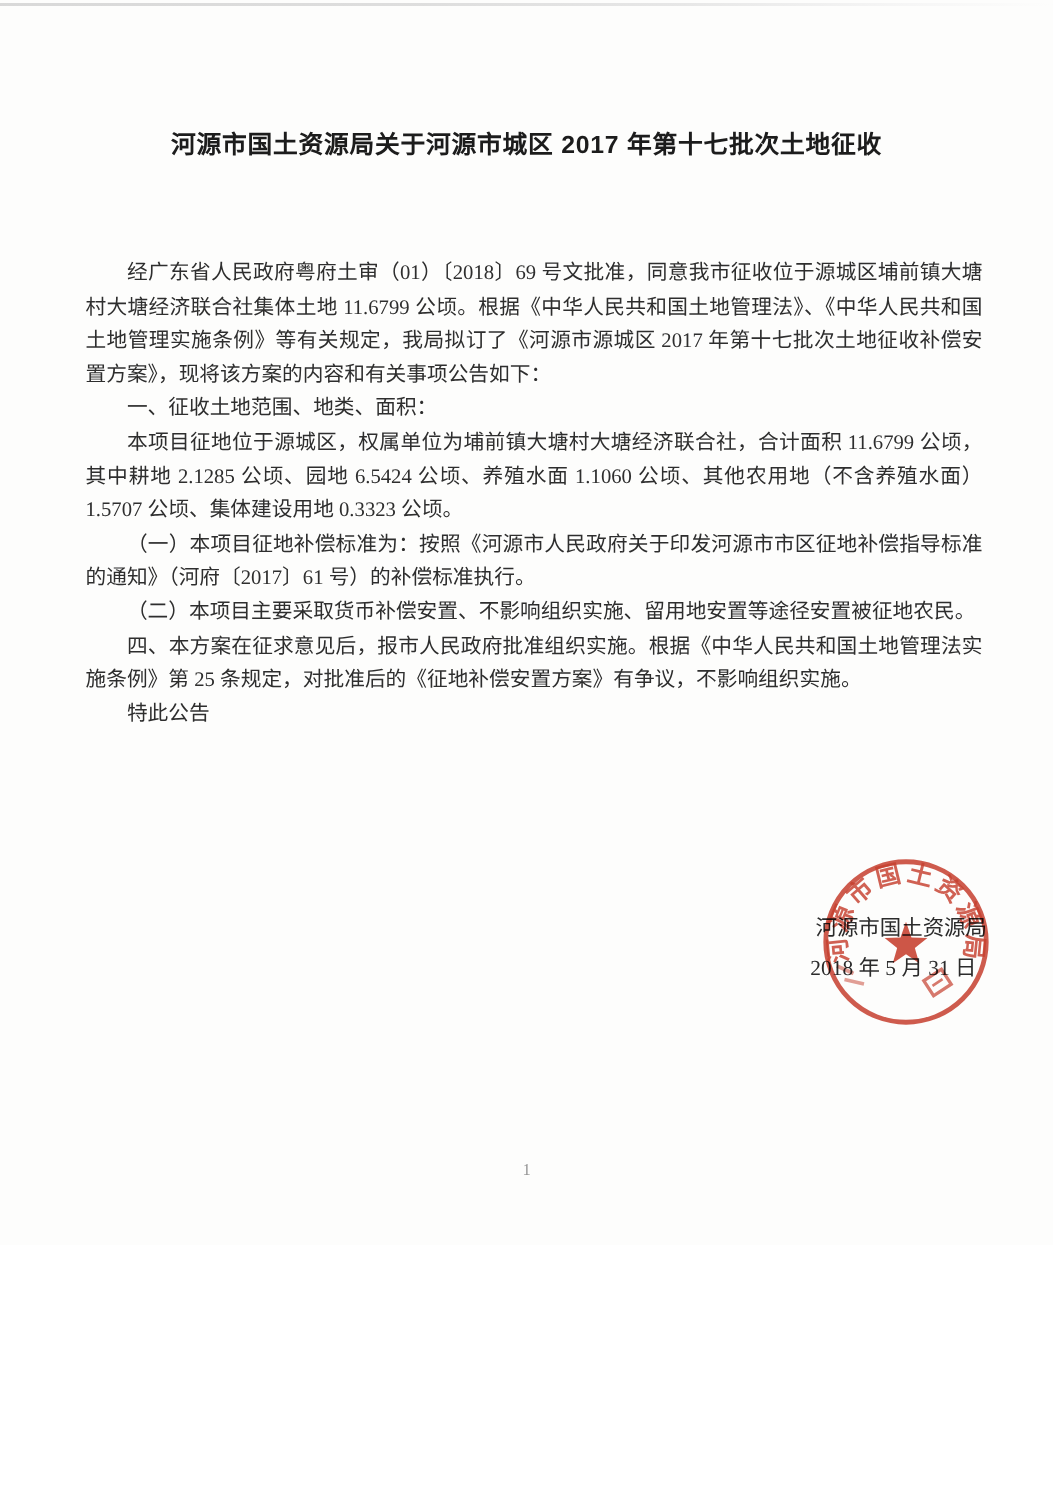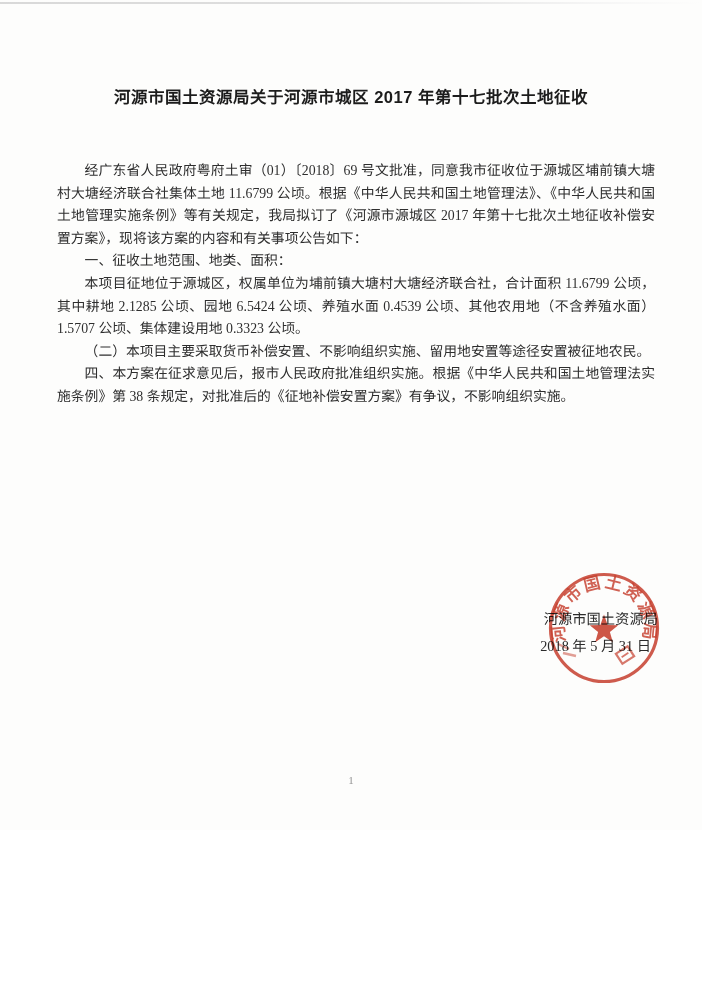--- a/index.html
+++ b/index.html
@@ -34,21 +34,21 @@
     text-align: center;
     font-family: "Liberation Sans", "DejaVu Sans", sans-serif;
     font-weight: 700;
     font-size: 16.5px;
     line-height: 27px;
     color: #1c1c1c;
     letter-spacing: 0.5px;
   }
   .content {
     position: absolute;
-    top: 160px;
+    top: 171px;
     left: 57px;
     width: 598px;
     font-size: 13.8px;
     line-height: 22.6px;
     color: #2e2e2e;
     text-align: justify;
   }
   .content p {
     margin: 0;
     text-indent: 2em;
@@ -98,23 +98,25 @@
 
   <div class="scan-artifact"></div>
 
   <header class="title-block">
     <div>河源市国土资源局关于河源市城区 2017 年第十七批次土地征收</div>
   </header>
 
   <main class="content">
     <p>经广东省人民政府粤府土审（01）〔2018〕69 号文批准，同意我市征收位于源城区埔前镇大塘村大塘经济联合社集体土地 11.6799 公顷。根据《中华人民共和国土地管理法》、《中华人民共和国土地管理实施条例》等有关规定，我局拟订了《河源市源城区 2017 年第十七批次土地征收补偿安置方案》，现将该方案的内容和有关事项公告如下：</p>
     <p>一、征收土地范围、地类、面积：</p>
-    <p>本项目征地位于源城区，权属单位为埔前镇大塘村大塘经济联合社，合计面积 11.6799 公顷，其中耕地 2.1285 公顷、园地 6.5424 公顷、养殖水面 0.4539 公顷、其他农用地（不含养殖水面）1.5707 公顷、集体建设用地 0.3323 公顷。</p>
+    <p>本项目征地位于源城区，权属单位为埔前镇大塘村大塘经济联合社，合计面积 11.6799 公顷，其中耕地 2.1285 公顷、园地 6.5424 公顷、养殖水面 1.1060 公顷、其他农用地（不含养殖水面）1.5707 公顷、集体建设用地 0.3323 公顷。</p>
+    <p>（一）本项目征地补偿标准为：按照《河源市人民政府关于印发河源市市区征地补偿指导标准的通知》（河府〔2017〕61 号）的补偿标准执行。</p>
     <p>（二）本项目主要采取货币补偿安置、不影响组织实施、留用地安置等途径安置被征地农民。</p>
-    <p>四、本方案在征求意见后，报市人民政府批准组织实施。根据《中华人民共和国土地管理法实施条例》第 38 条规定，对批准后的《征地补偿安置方案》有争议，不影响组织实施。</p>
+    <p>四、本方案在征求意见后，报市人民政府批准组织实施。根据《中华人民共和国土地管理法实施条例》第 25 条规定，对批准后的《征地补偿安置方案》有争议，不影响组织实施。</p>
+    <p>特此公告</p>
   </main>
 
   <div class="signature">
     <div class="sig-agency">河源市国土资源局</div>
     <div class="sig-date">2018 年 5 月 31 日</div>
   </div>
 
   <svg class="seal" viewBox="0 0 140 140" width="140" height="140" aria-hidden="true">
     <defs>
       <path id="sealArc" d="M 32.4 83.7 A 40 40 0 1 1 107.6 83.7" fill="none"></path>

